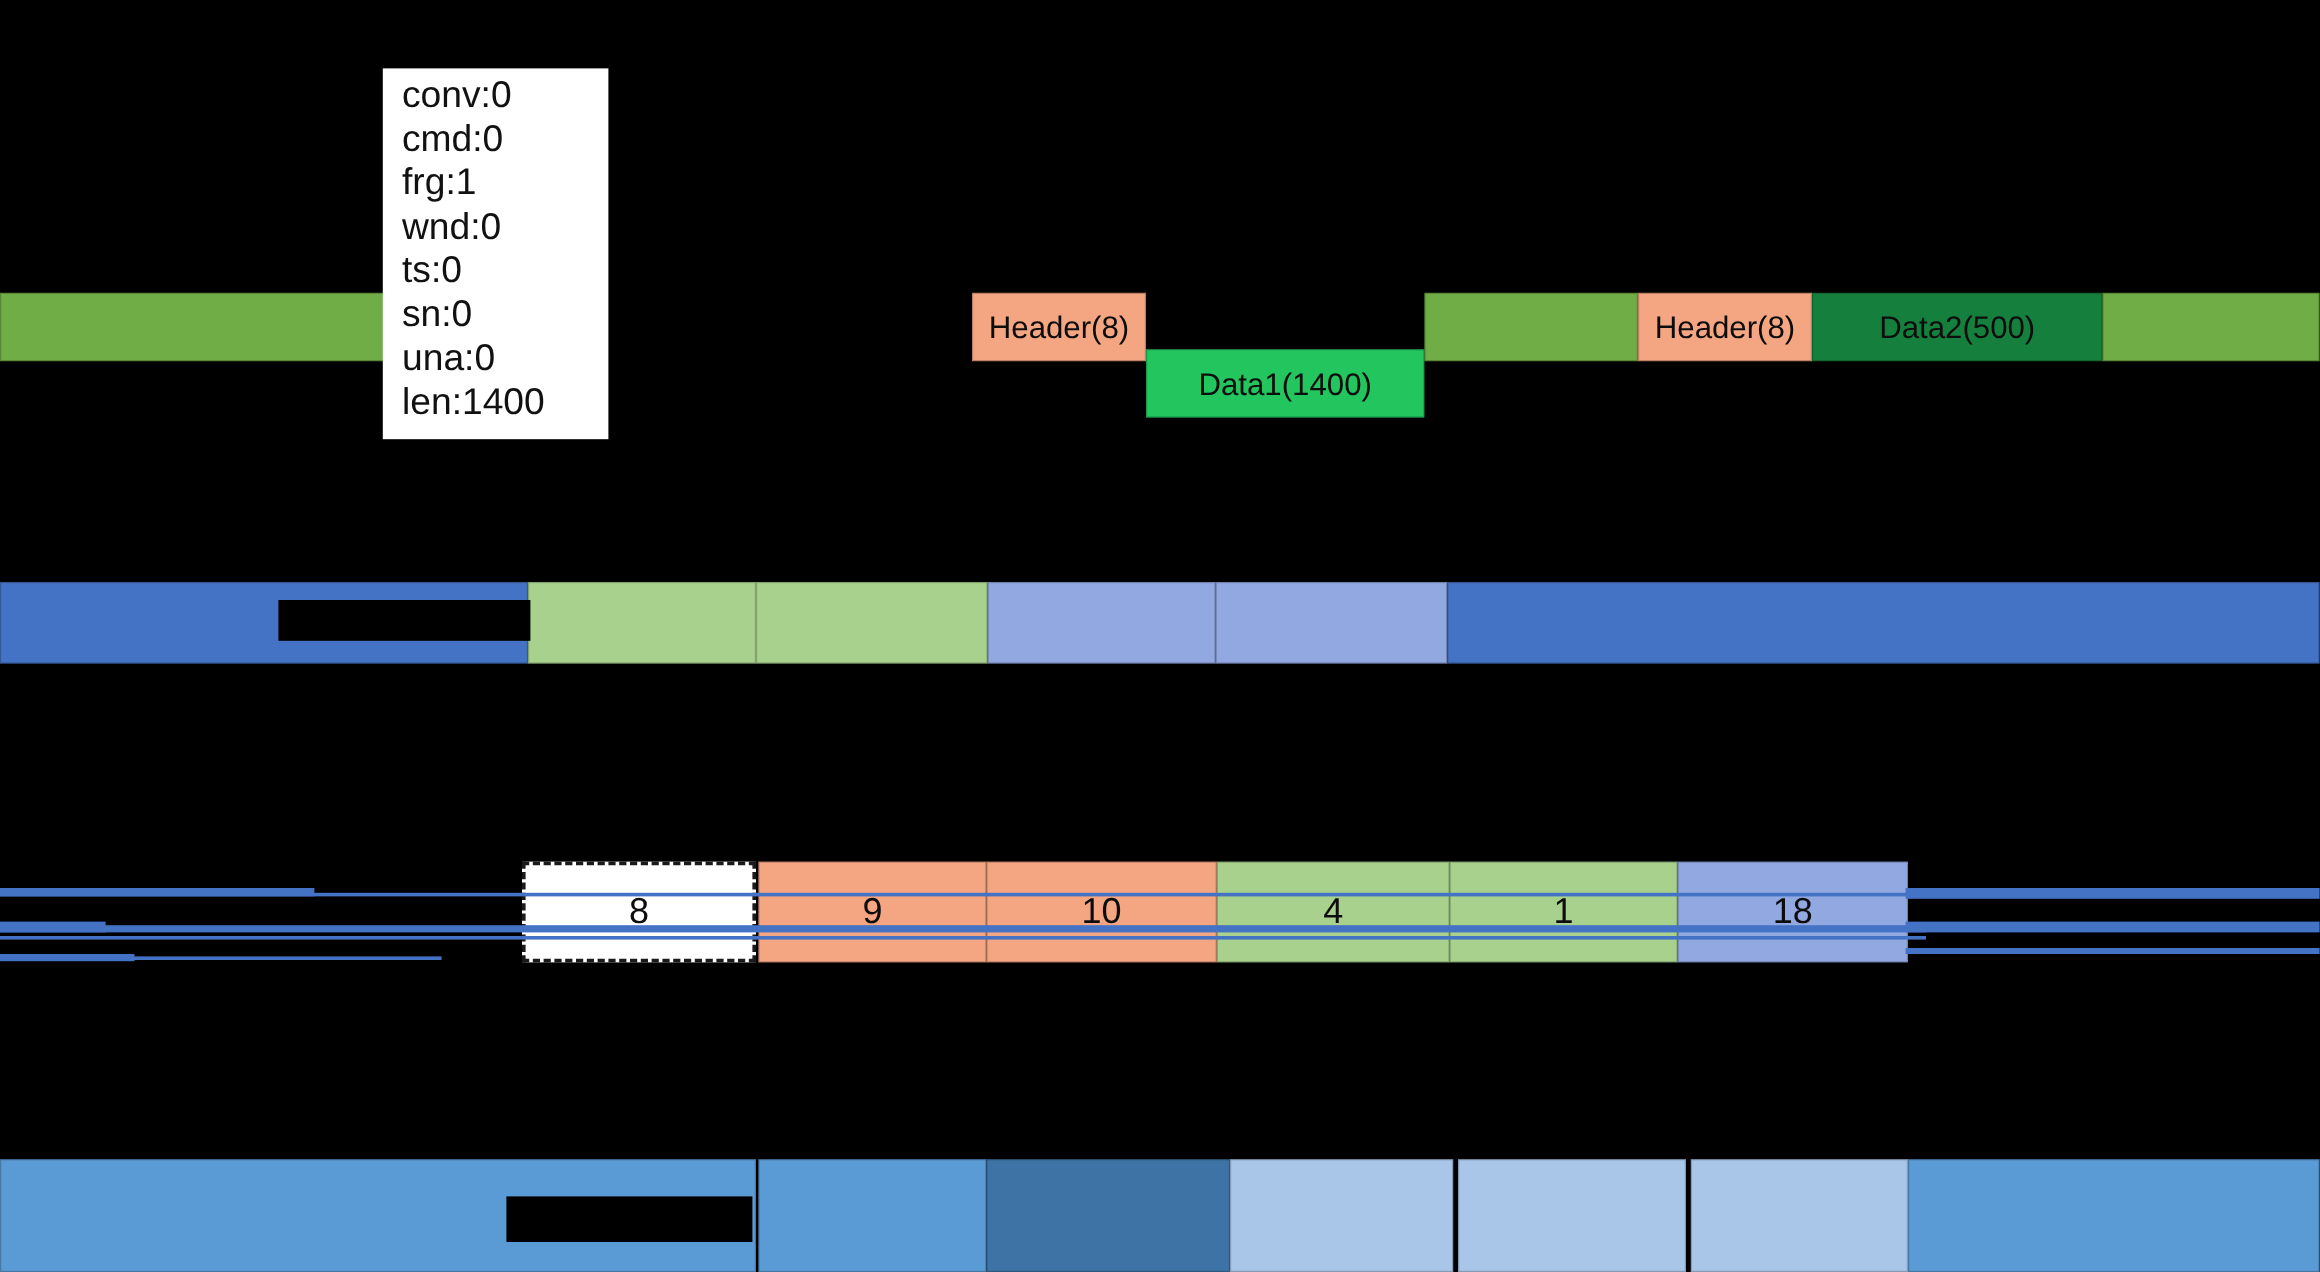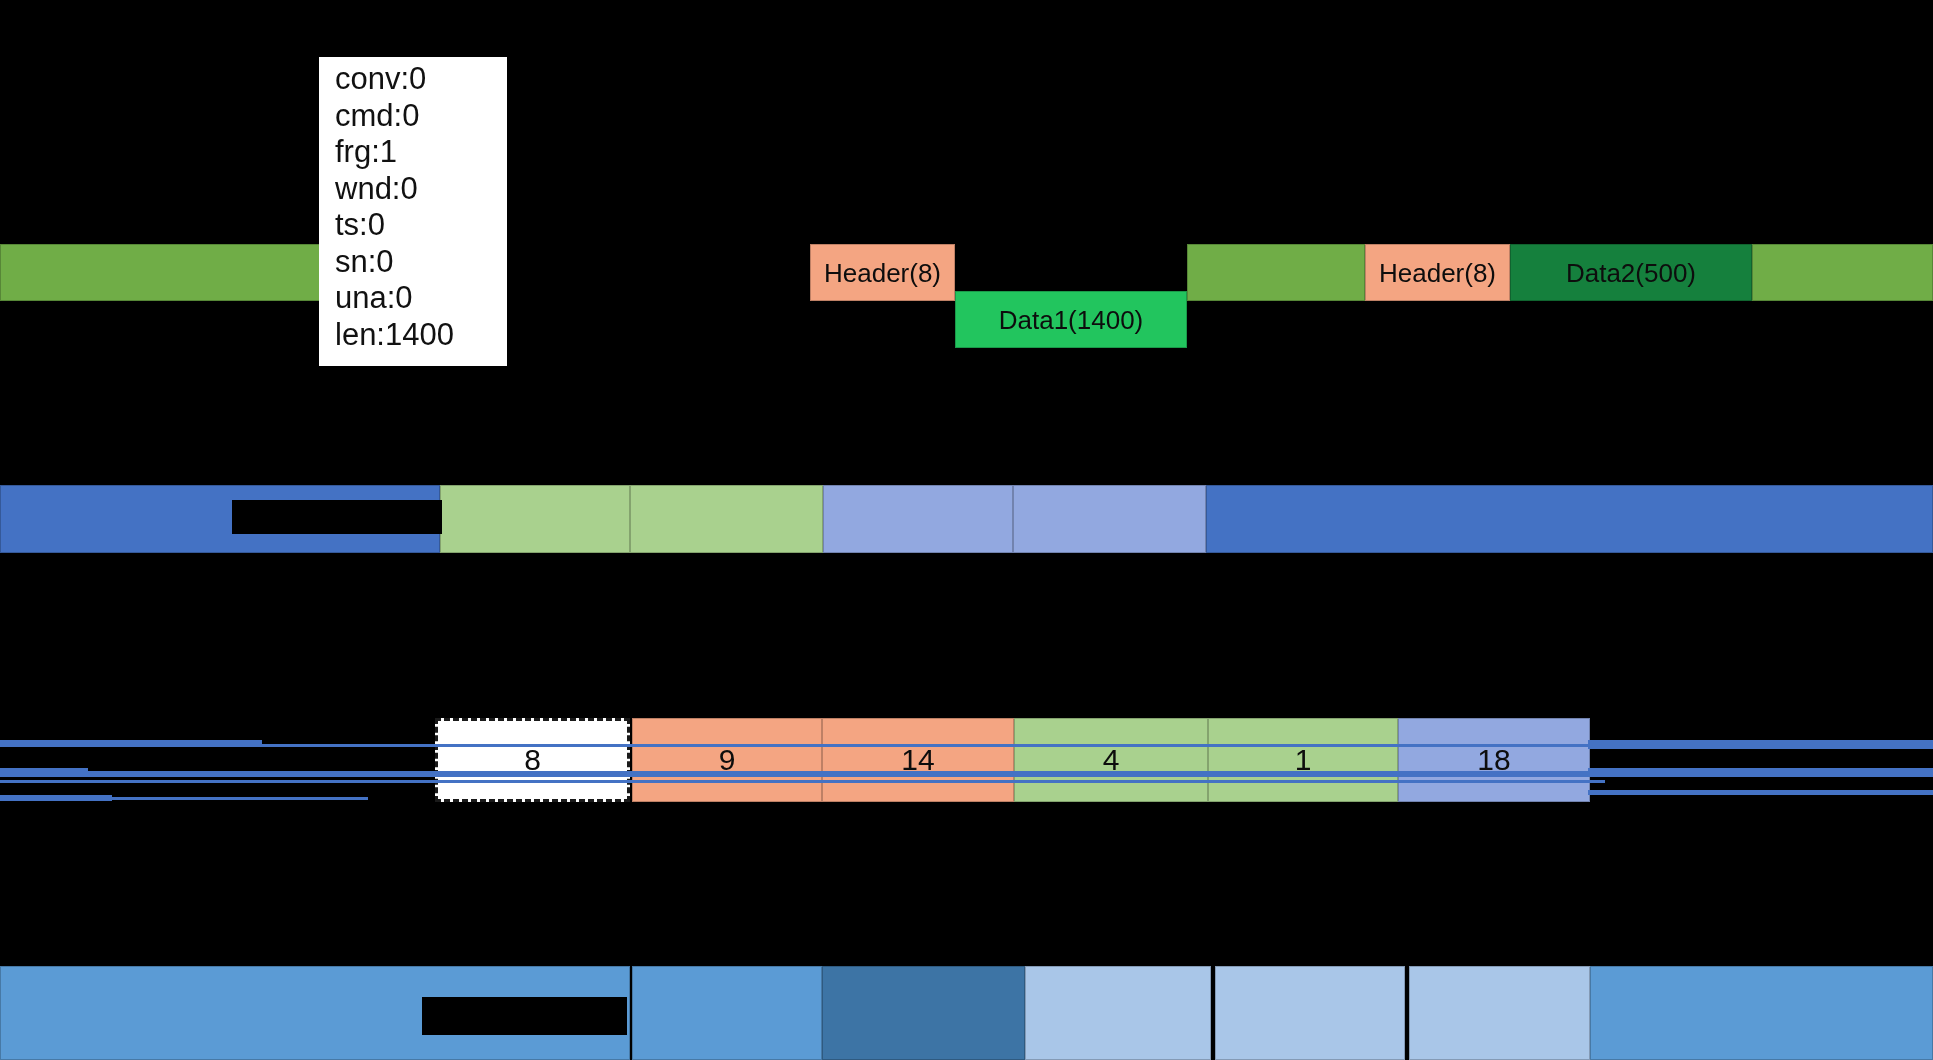--- a/index.html
+++ b/index.html
@@ -62,21 +62,21 @@
     </div>
 
   <div class="band" style="left:0;top:718px;width:1933px;height:84px;">
       <div class="cell num" style="left: 435px; top: 0px; width: 195px; height: 84px; background: rgb(255, 255, 255); border: 3px dashed rgb(26, 26, 26);">
         <span>8</span>
       </div>
       <div class="cell num" style="left: 632px; top: 0px; width: 190px; height: 84px; background: rgb(244, 165, 130); border: 1px solid rgba(0, 0, 0, 0.22);">
         <span>9</span>
       </div>
       <div class="cell num" style="left: 822px; top: 0px; width: 192px; height: 84px; background: rgb(244, 165, 130); border: 1px solid rgba(0, 0, 0, 0.22);">
-        <span>14</span>
+        <span>10</span>
       </div>
       <div class="cell num" style="left: 1014px; top: 0px; width: 194px; height: 84px; background: rgb(169, 209, 142); border: 1px solid rgba(0, 0, 0, 0.22);">
         <span>4</span>
       </div>
       <div class="cell num" style="left: 1208px; top: 0px; width: 190px; height: 84px; background: rgb(169, 209, 142); border: 1px solid rgba(0, 0, 0, 0.22);">
         <span>1</span>
       </div>
       <div class="cell num" style="left: 1398px; top: 0px; width: 192px; height: 84px; background: rgb(146, 168, 224); border: 1px solid rgba(0, 0, 0, 0.22);">
         <span>18</span>
       </div>

